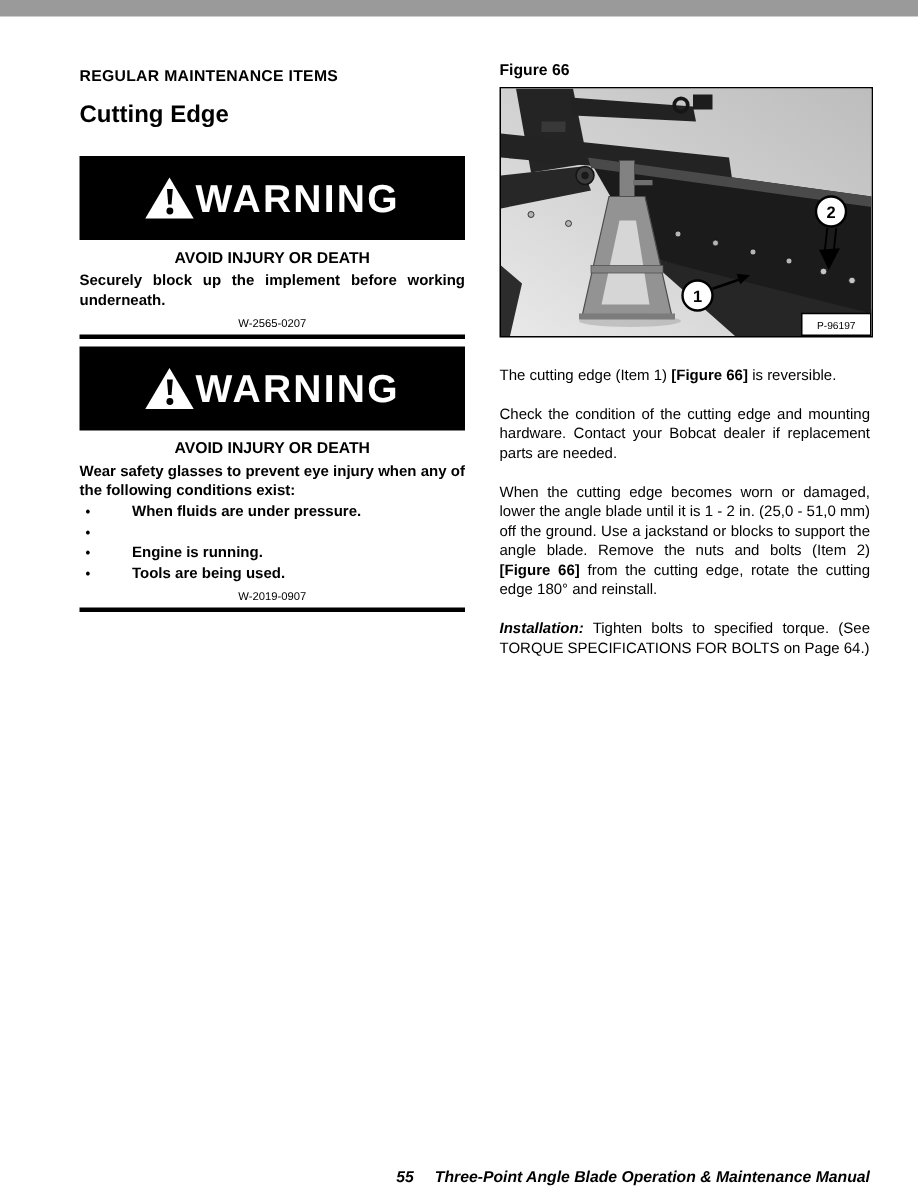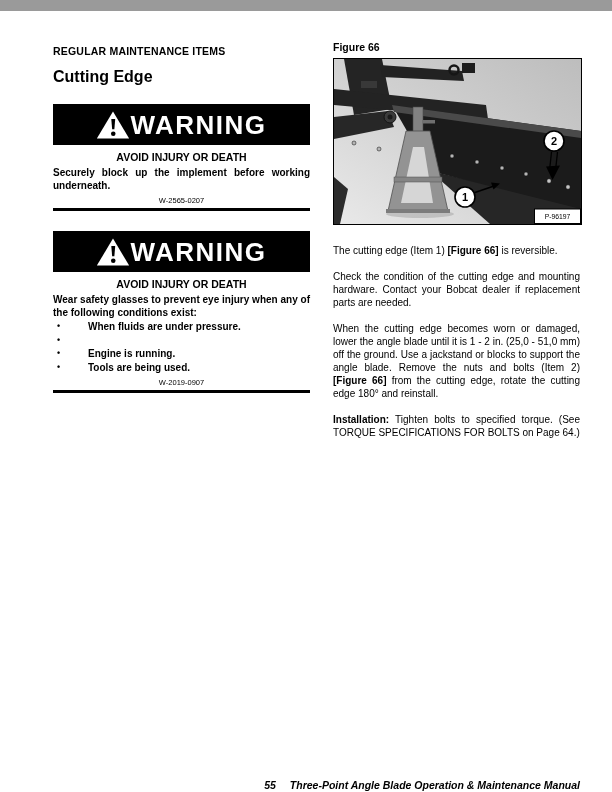--- a/index.html
+++ b/index.html
@@ -7,21 +7,21 @@
     width:612px;height:792px;background:#ffffff;position:relative;
     margin:11px auto;font-family:"Liberation Sans",sans-serif;color:#000;
     overflow:hidden;
   }
   .section-title{position:absolute;left:53px;top:34px;font-size:10.5px;font-weight:bold;letter-spacing:.2px;}
   .topic-title{position:absolute;left:53px;top:57px;font-size:16px;font-weight:bold;}
 
   .warning-block{position:absolute;left:53px;width:257px;}
   #warning1{top:93px;}
   #warning2{top:220px;}
-  .warning-banner{background:#000;height:41px;display:flex;align-items:center;justify-content:center;}
+  .warning-banner{background:#000;height:56px;display:flex;align-items:center;justify-content:center;}
   .warning-banner svg{display:block;}
   .warning-banner .wtext{color:#fff;font-size:26px;font-weight:bold;letter-spacing:1.5px;line-height:1;}
   .warning-heading{text-align:center;font-weight:bold;font-size:10.5px;margin-top:6px;}
   .warning-body{font-weight:bold;font-size:10px;line-height:13px;text-align:justify;margin-top:3px;}
   .bullet-list{margin-top:1px;}
   .bullet-row{display:flex;font-weight:bold;font-size:10px;line-height:13.5px;}
   .bullet-marker{width:31px;padding-left:4px;font-size:9px;flex:none;}
   .bullet-text{flex:1;}
   .warning-code{text-align:center;font-size:7.5px;margin-top:4px;}
   .warning-rule{height:3px;background:#000;margin-top:3px;}
@@ -165,20 +165,20 @@
         <rect x="200.5" y="150" width="46" height="14.5" fill="#ffffff" stroke="#000" stroke-width="1"></rect>
         <text x="223.5" y="160" font-size="6.8" text-anchor="middle" font-family="Liberation Sans, sans-serif">P-96197</text>
       </g>
     </svg>
   </div>
 
   <div class="article">
     <p><span>The cutting edge (Item 1) </span><span style="font-weight: bold;">[Figure 66]</span><span> is reversible.</span></p>
     <p><span>Check the condition of the cutting edge and mounting hardware. Contact your Bobcat dealer if replacement parts are needed.</span></p>
     <p><span>When the cutting edge becomes worn or damaged, lower the angle blade until it is 1 - 2 in. (25,0 - 51,0 mm) off the ground. Use a jackstand or blocks to support the angle blade. Remove the nuts and bolts (Item 2) </span><span style="font-weight: bold;">[Figure 66]</span><span> from the cutting edge, rotate the cutting edge 180° and reinstall.</span></p>
-    <p><span style="font-weight: bold; ">Installation:</span><span> Tighten bolts to specified torque. (See TORQUE SPECIFICATIONS FOR BOLTS on Page 64.)</span></p>
+    <p><span style="font-weight: bold; font-style: italic;">Installation:</span><span> Tighten bolts to specified torque. (See TORQUE SPECIFICATIONS FOR BOLTS on Page 64.)</span></p>
   </div>
 
   <div class="footer">
     <span class="pgnum">55</span><span>Three-Point Angle Blade Operation &amp; Maintenance Manual</span>
   </div>
 
 </div>
 
 </body></html>

